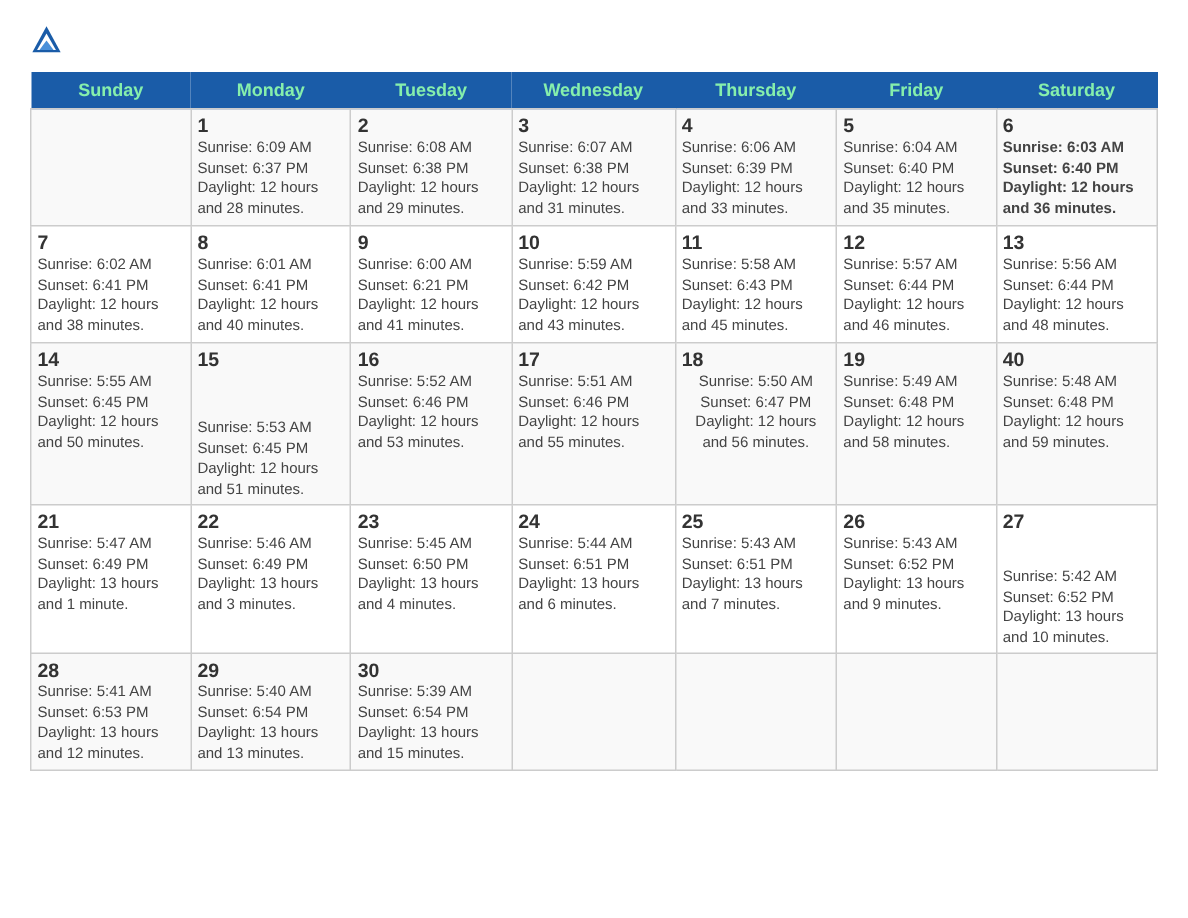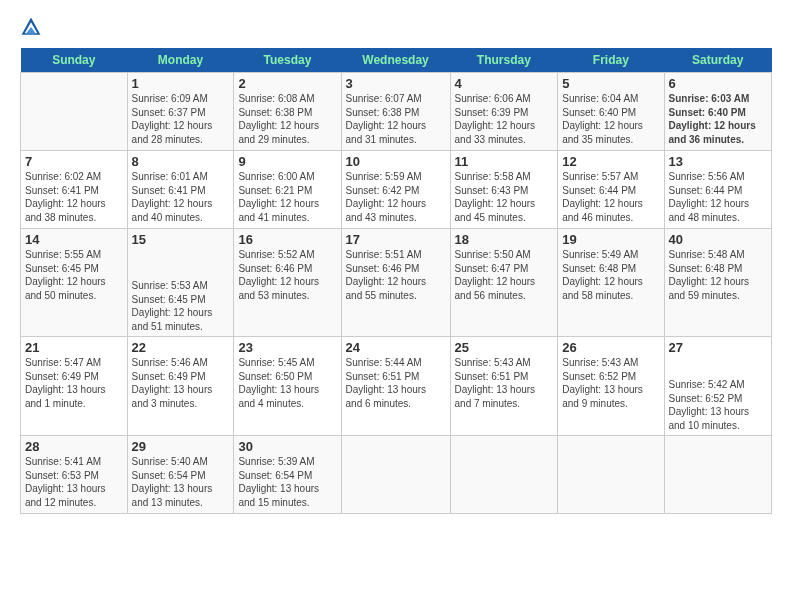--- a/index.html
+++ b/index.html
@@ -247,21 +247,21 @@
           </td>
           <td>
             <span class="day-num">17</span>
             <div class="day-info" style="white-space: pre-line;">Sunrise: 5:51 AM
 Sunset: 6:46 PM
 Daylight: 12 hours
 and 55 minutes.</div>
           </td>
           <td>
             <span class="day-num">18</span>
-            <div class="day-info" style="white-space: pre-line;">Sunrise: 5:50 AM
+            <div class="day-info" style="white-space: pre-line; text-align: center;">Sunrise: 5:50 AM
 Sunset: 6:47 PM
 Daylight: 12 hours
 and 56 minutes.</div>
           </td>
           <td>
             <span class="day-num">19</span>
             <div class="day-info" style="white-space: pre-line;">Sunrise: 5:49 AM
 Sunset: 6:48 PM
 Daylight: 12 hours
 and 58 minutes.</div>

